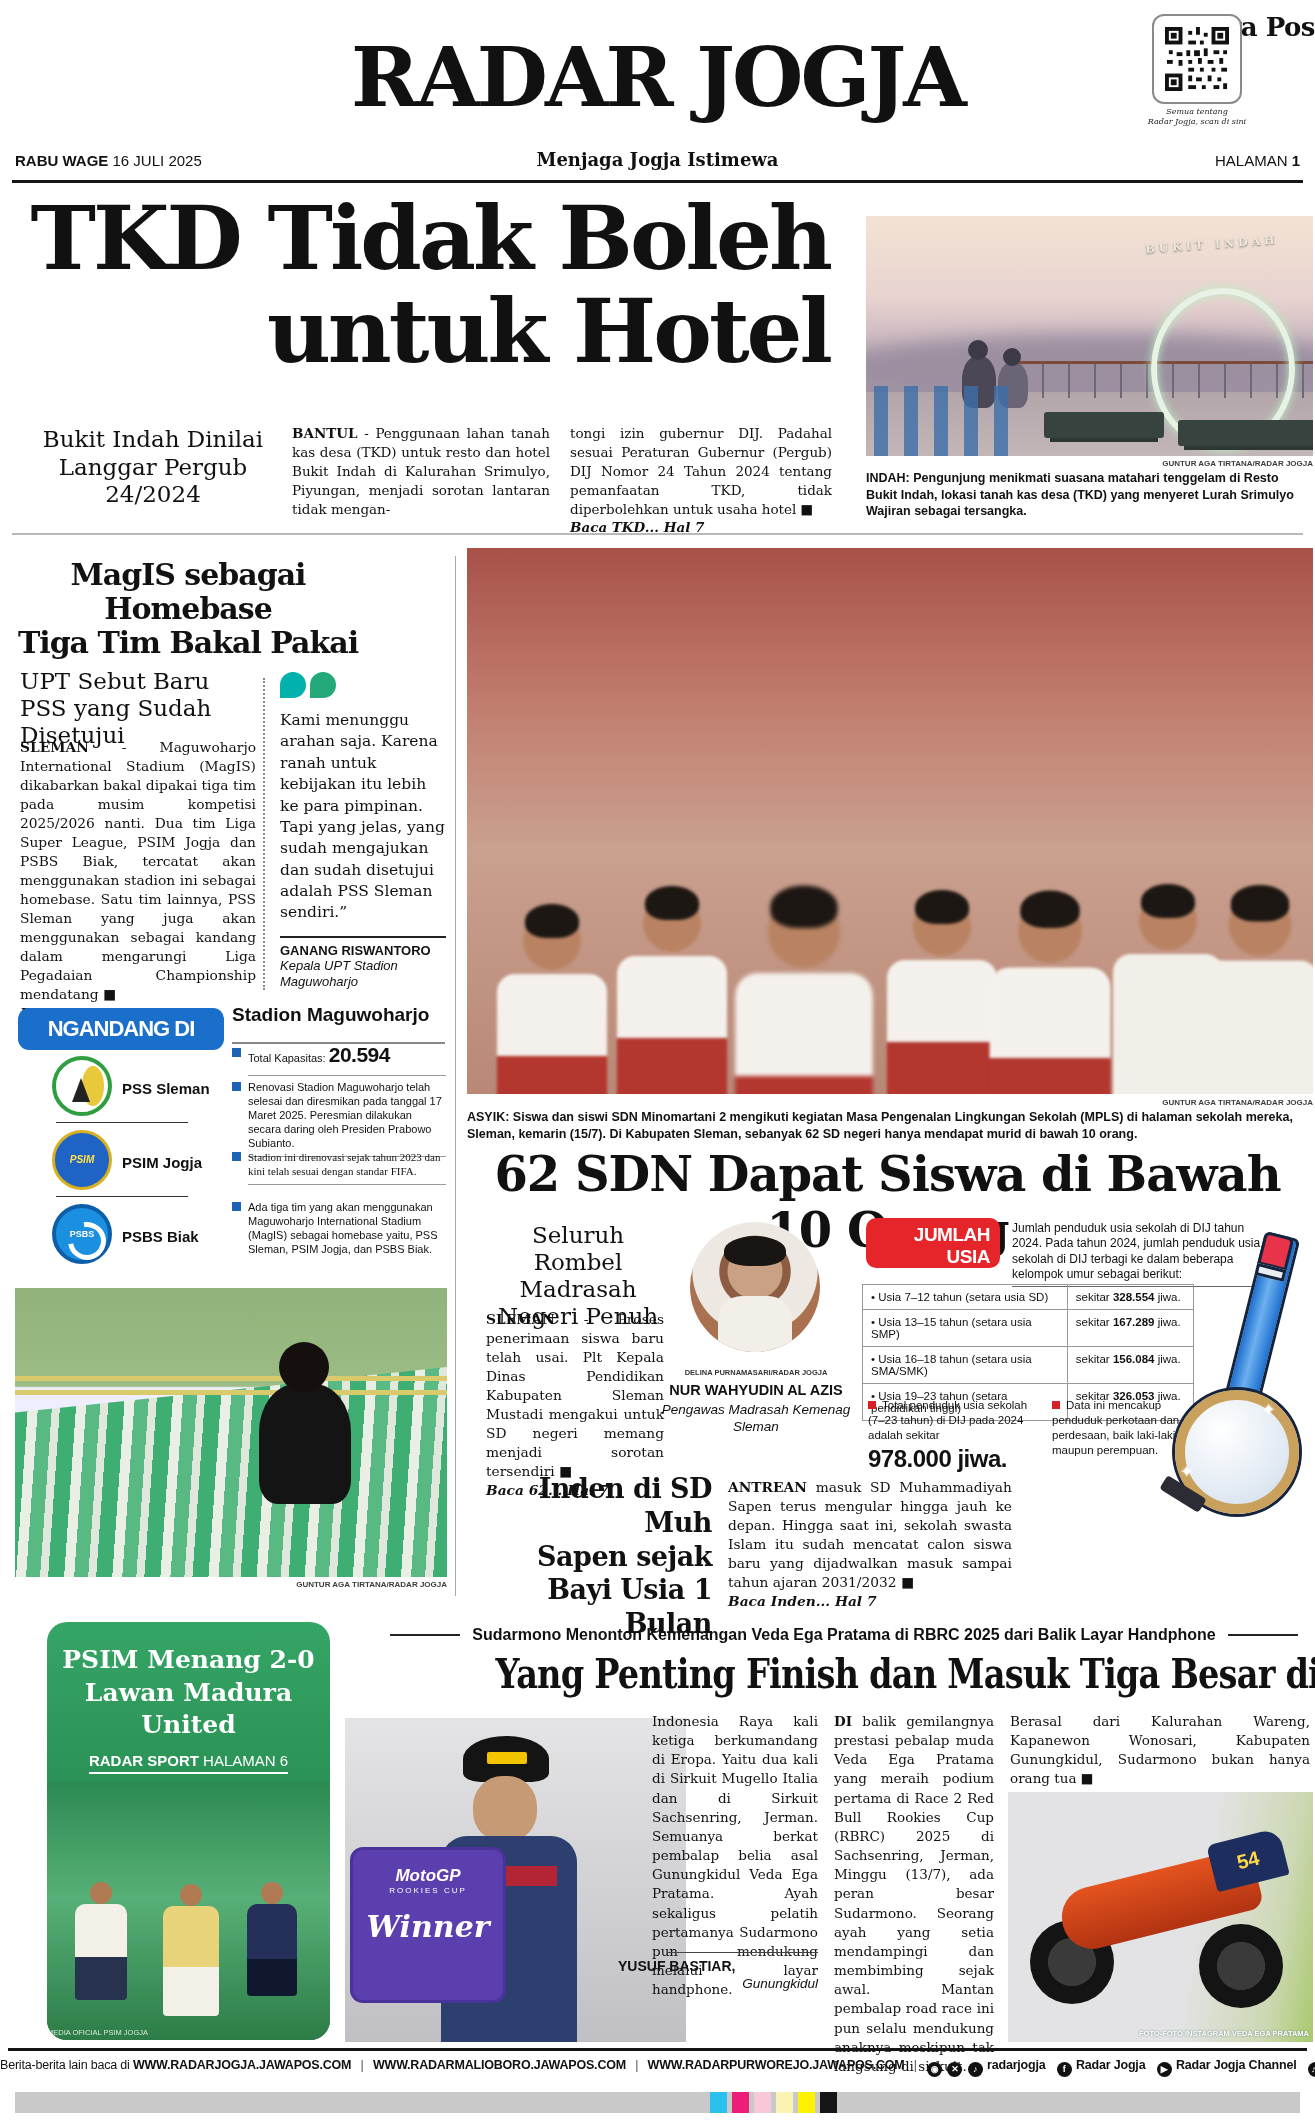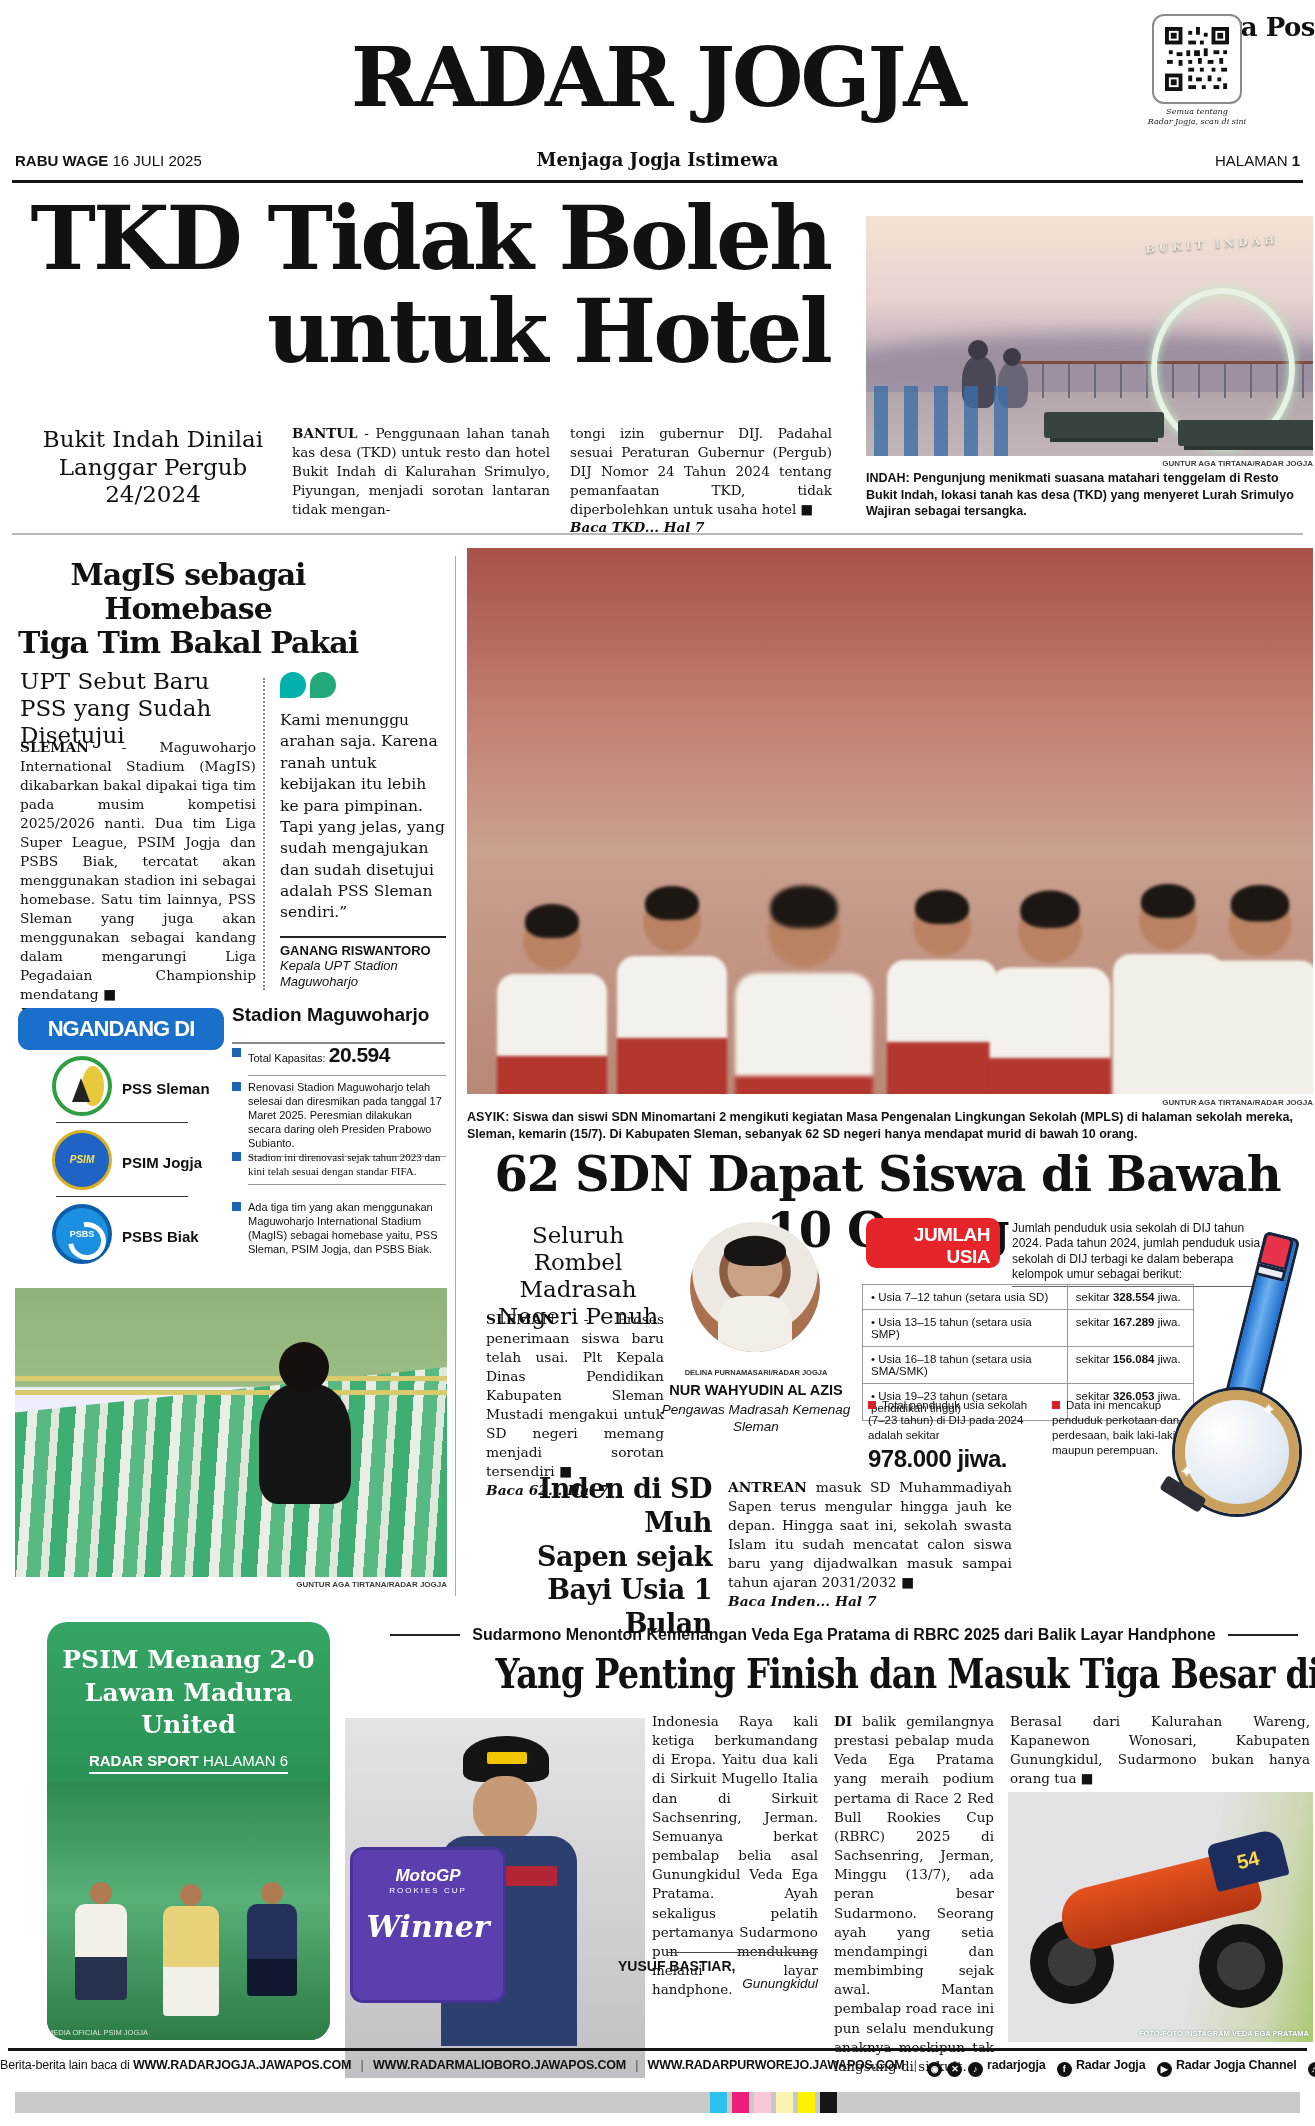--- a/index.html
+++ b/index.html
@@ -126,21 +126,21 @@
   .player::before{content:"";position:absolute;top:-22px;left:50%;margin-left:-11px;width:22px;height:22px;border-radius:50%;background:#b07a52;}
   .psim-credit{position:absolute;left:0;bottom:3px;width:100%;text-align:left;font-family:"Liberation Sans",sans-serif;font-size:7.5px;color:#d7e8d7;}
   .race-kick{top:1626px;left:378px;width:932px;display:flex;align-items:center;font-family:"Liberation Sans",sans-serif;font-weight:bold;font-size:16px;}
   .kline{flex:1;height:2px;background:#222;margin:0 12px;}
   .race-h{top:1650px;left:378px;width:932px;text-align:center;font-weight:bold;font-size:41px;letter-spacing:-1px;}
   .race-h span{display:inline-block;white-space:nowrap;transform:scaleX(0.82);transform-origin:center;}
   .race-col{position:absolute;font-size:13.5px;line-height:1.42;}
   .byline-rule{top:1952px;left:668px;width:150px;height:1px;background:#444;}
   .byline-n{top:1958px;left:618px;width:200px;font-family:"Liberation Sans",sans-serif;font-weight:bold;font-size:14px;}
   .byline-l{top:1976px;left:618px;width:200px;text-align:right;font-family:"Liberation Sans",sans-serif;font-style:italic;font-size:13.5px;}
-  .racer{top:1718px;left:345px;width:300px;height:360px;overflow:hidden;background:linear-gradient(#e4e4e6,#cfcfd3 60%,#bfbfc4);}
+  .racer{top:1718px;left:345px;width:300px;height:324px;overflow:hidden;background:linear-gradient(#e4e4e6,#cfcfd3 60%,#bfbfc4);padding-left:41px;}
   .cap{position:absolute;left:118px;top:18px;width:86px;height:46px;background:#141414;border-radius:50% 50% 20% 20%;}
   .cap::after{content:"";position:absolute;left:24px;top:16px;width:40px;height:12px;background:#f2c500;border-radius:2px;}
   .face{position:absolute;left:128px;top:58px;width:64px;height:66px;background:#c59a74;border-radius:46%;}
   .torso{position:absolute;left:96px;top:118px;width:136px;height:210px;background:#2c3f6e;border-radius:26px 26px 0 0;}
   .torso::before{content:"";position:absolute;left:20px;top:30px;width:96px;height:20px;background:#b32535;}
   .sign{position:absolute;left:8px;top:132px;width:150px;height:150px;background:#5b3fae;border-radius:10px;color:#fff;text-align:center;box-shadow:0 0 0 3px #4a329b;}
   .sign .s1{display:block;margin-top:16px;font-style:italic;font-weight:bold;font-size:17px;font-family:"Liberation Sans",sans-serif;}
   .sign .s2{display:block;font-family:"Liberation Sans",sans-serif;font-size:8px;letter-spacing:2px;}
   .sign .s3{display:block;margin-top:14px;font-style:italic;font-weight:bold;font-size:30px;}
   .bike{top:1792px;left:1008px;width:305px;height:250px;overflow:hidden;background:linear-gradient(100deg,#e3e3e5 60%,#cdd8b4 85%,#a9c96e);}

